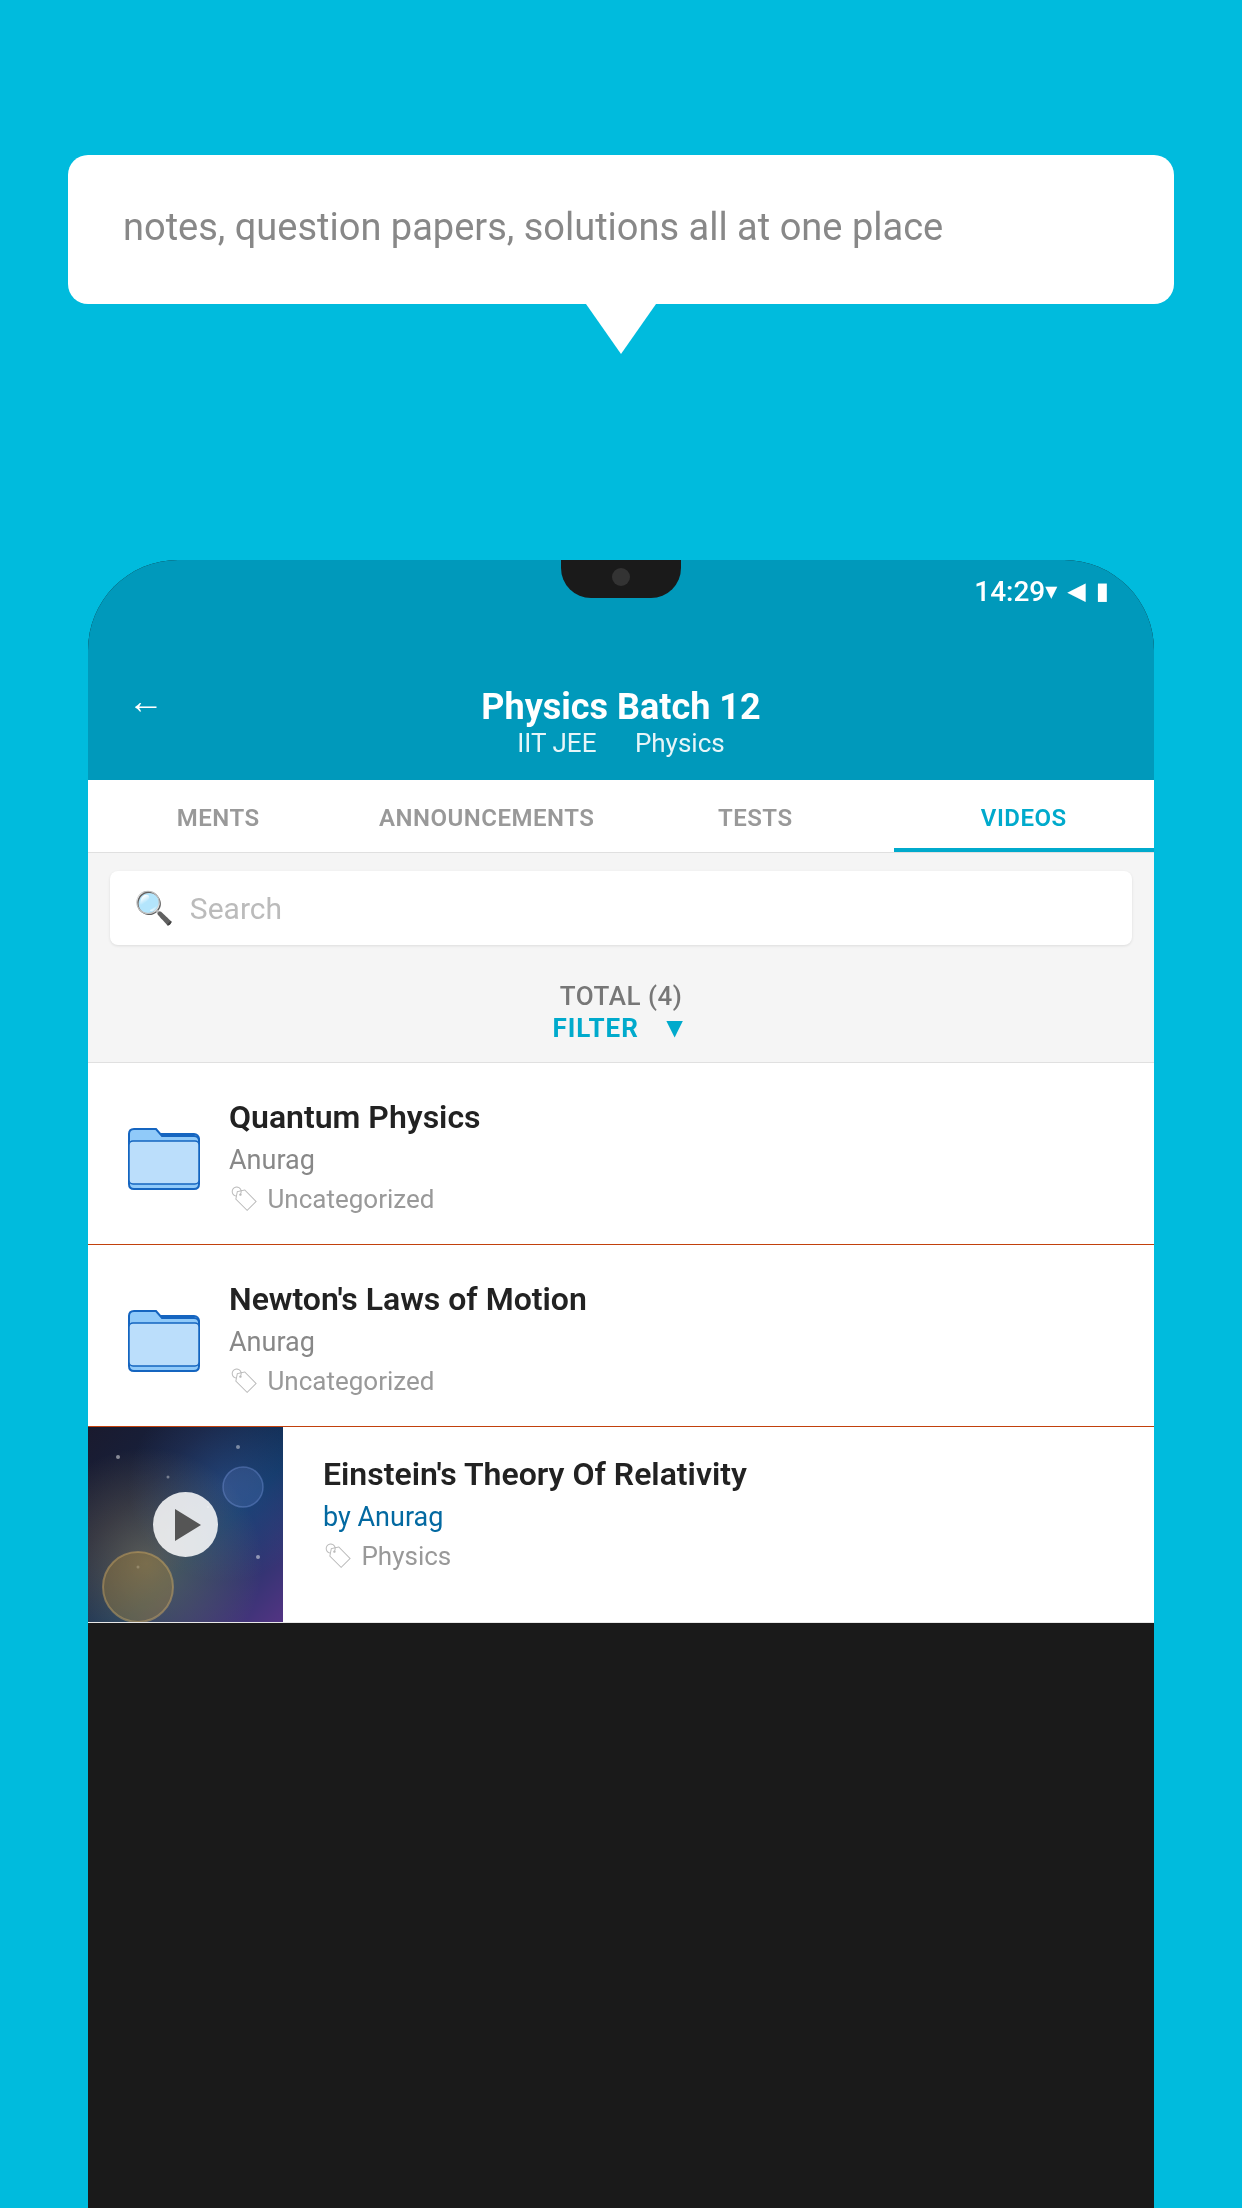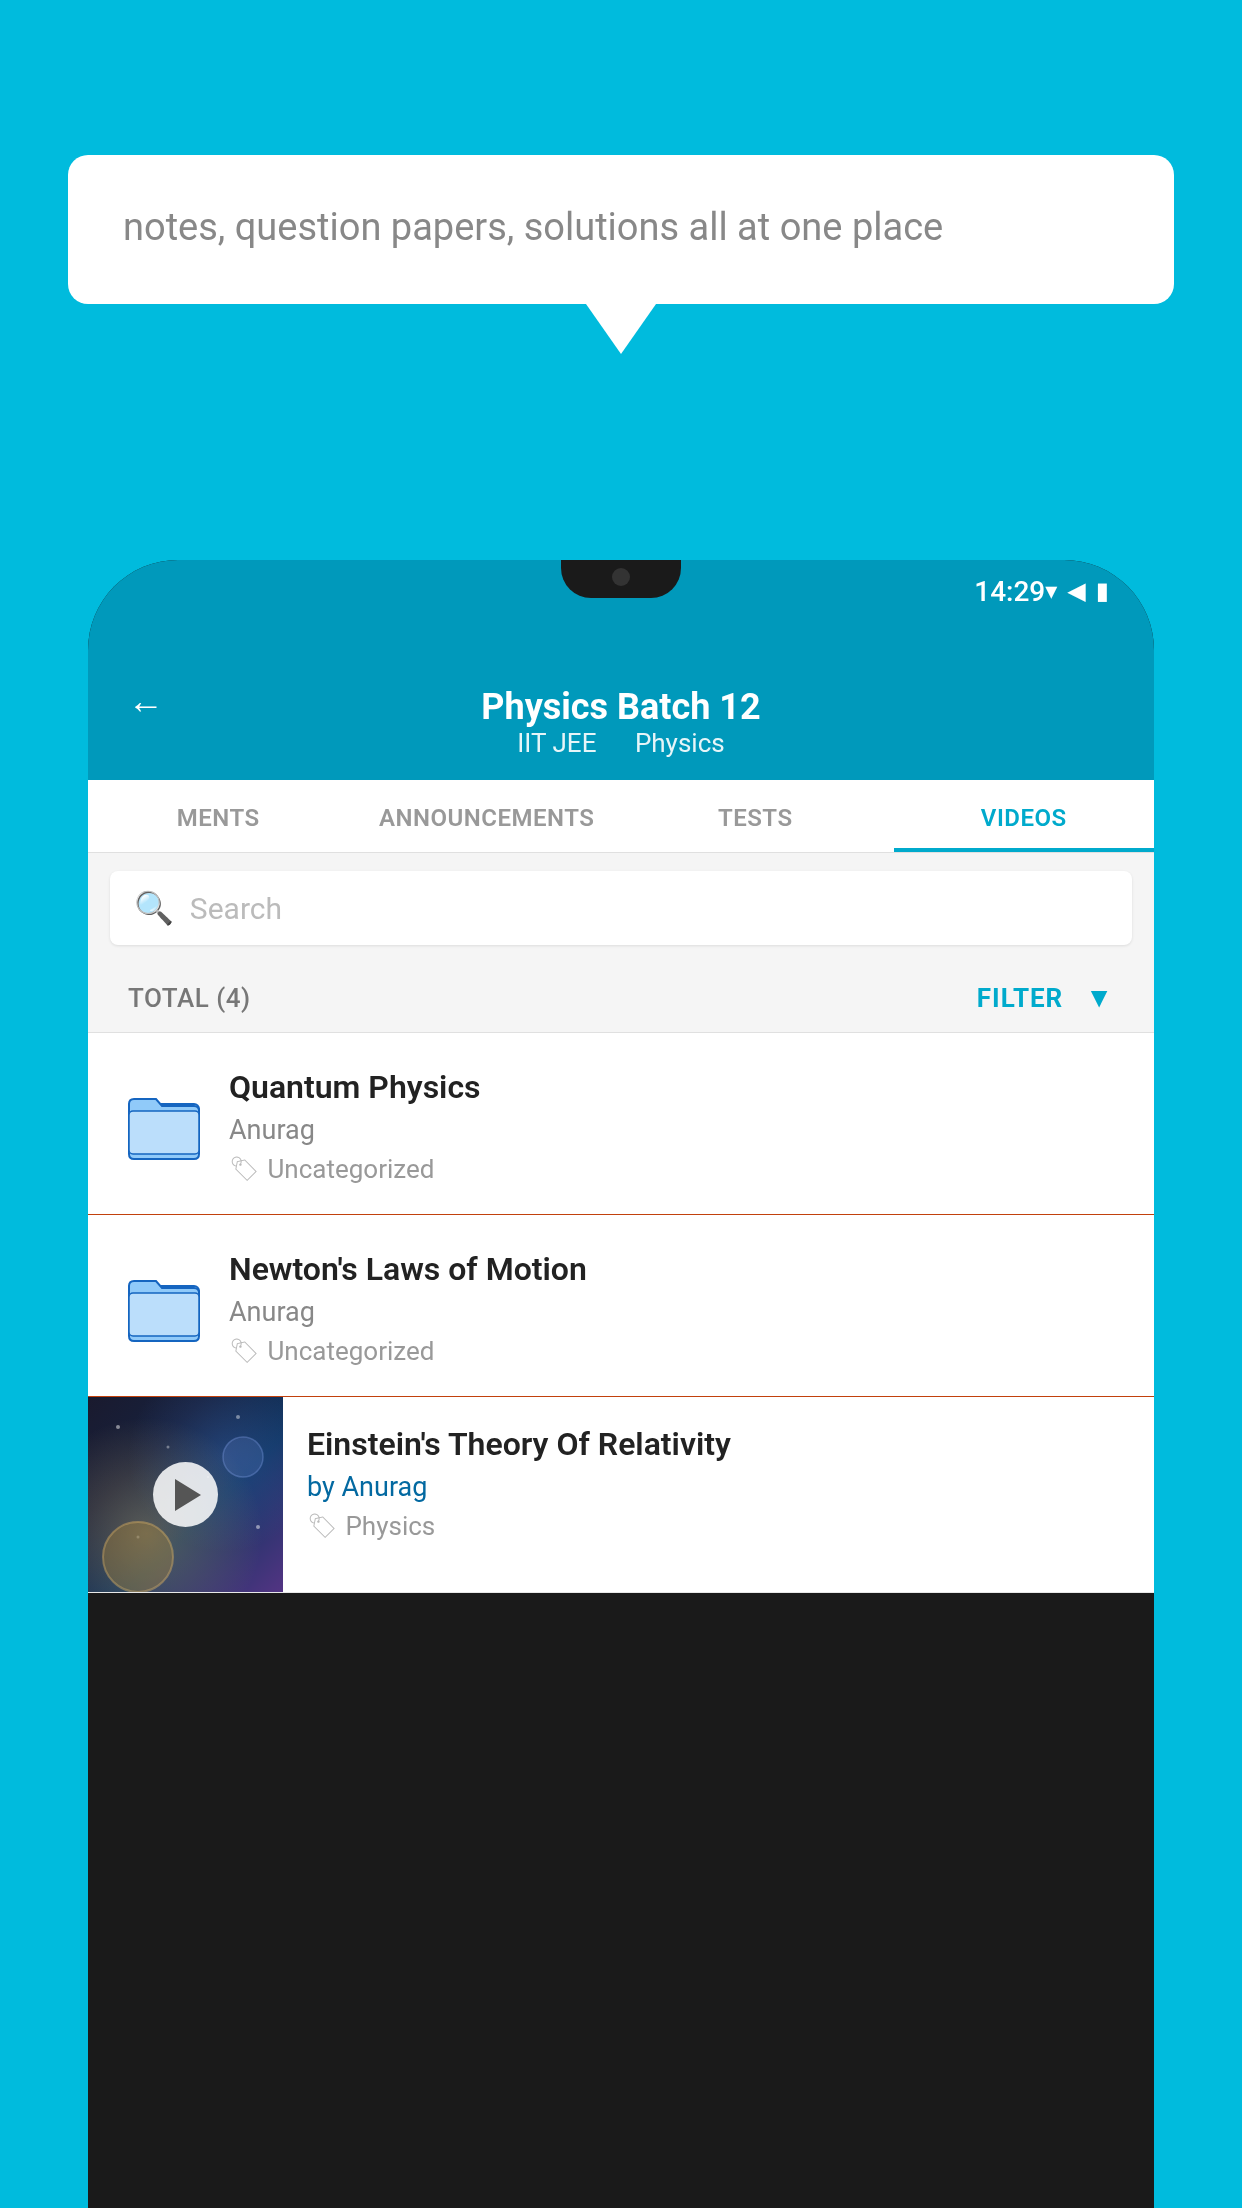--- a/index.html
+++ b/index.html
@@ -202,23 +202,24 @@
     .search-text {
       color: #bbb;
       font-size: 30px;
     }
 
     
     .filter-bar {
       display: flex;
       justify-content: space-between;
       align-items: center;
-      padding: 18px 40px;
+      padding: 18px 28px;
       background: #f5f5f5;
       border-bottom: 1px solid #e0e0e0;
+      flex-direction: column;
     }
 
     .total-label {
       color: #777;
       font-size: 26px;
       font-weight: 500;
       letter-spacing: 0.5px;
     }
 
     .filter-btn {
@@ -294,21 +295,21 @@
       font-size: 24px;
       color: #bbb;
     }
 
     
     .video-item-einstein {
       display: flex;
       align-items: flex-start;
       padding: 0 28px 0 0;
       border-bottom: 1px solid #e8e8e8;
-      gap: 24px;
+      gap: 40px;
     }
 
     .einstein-thumb {
       width: 195px;
       height: 195px;
       flex-shrink: 0;
       background: linear-gradient(135deg, #1a1a2e 0%, #16213e 30%, #0f3460 60%, #533483 100%);
       position: relative;
       overflow: hidden;
       display: flex;

